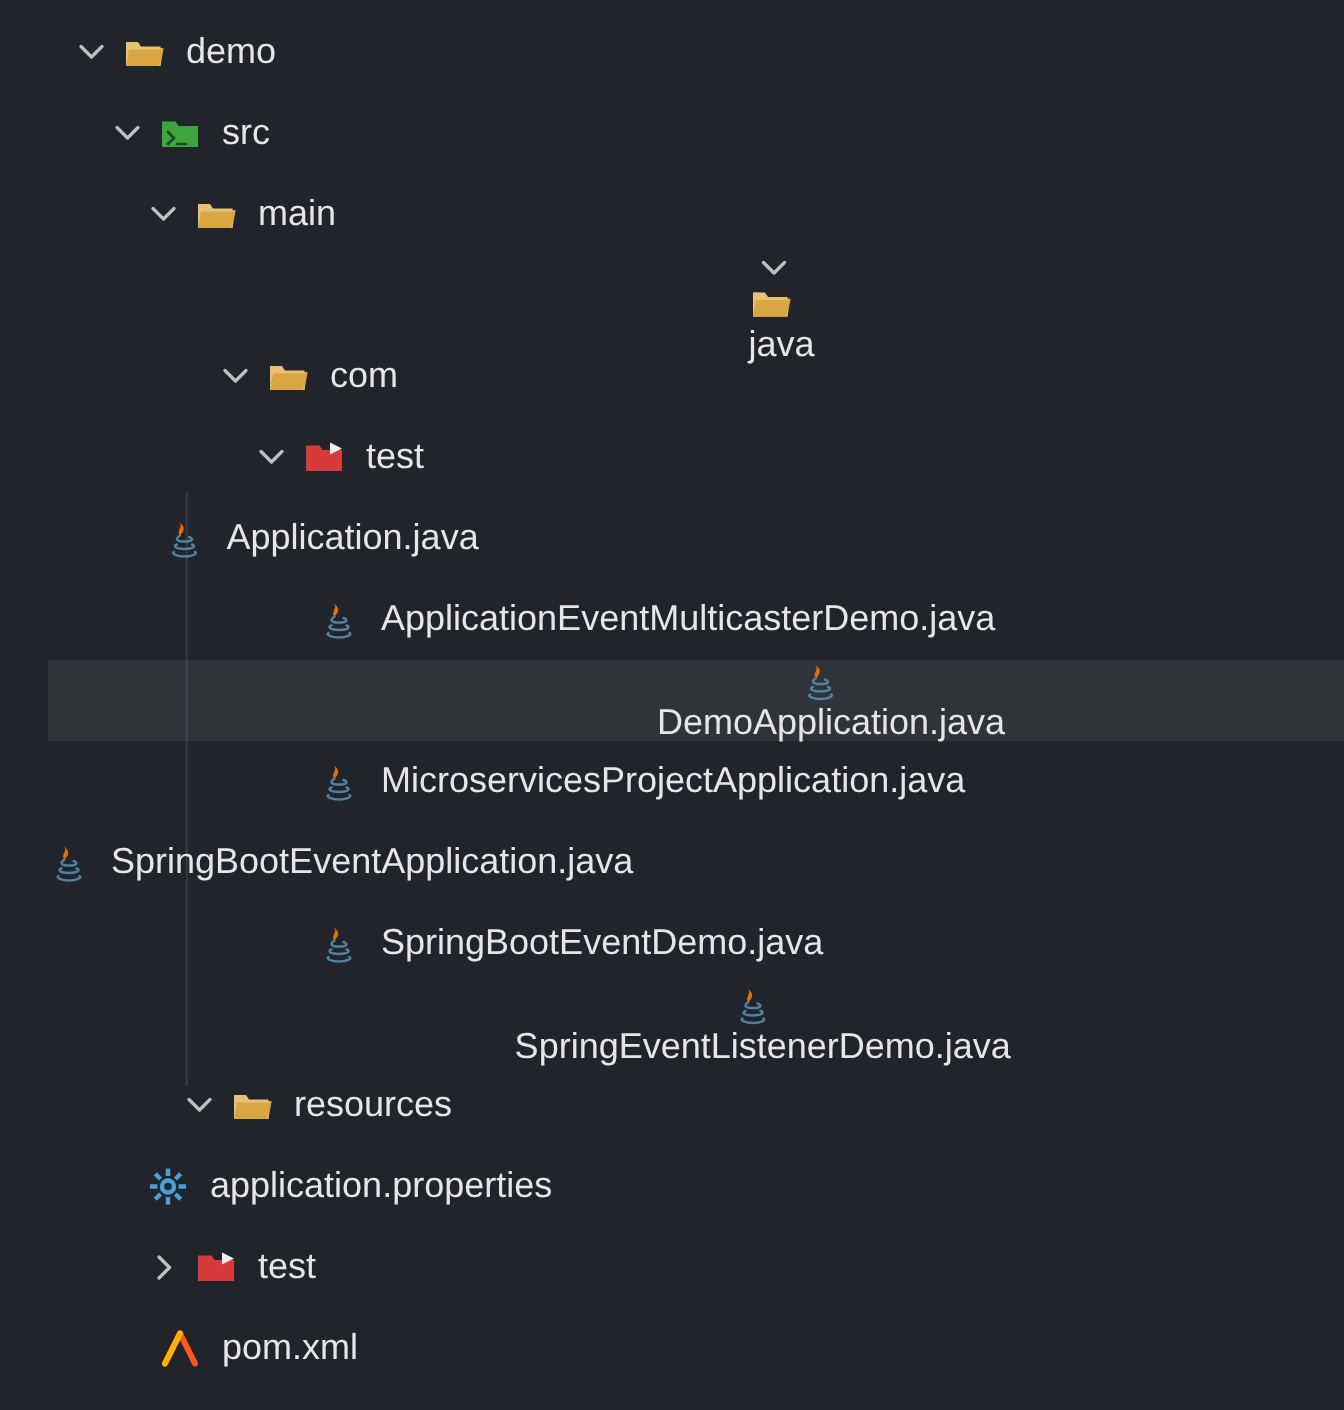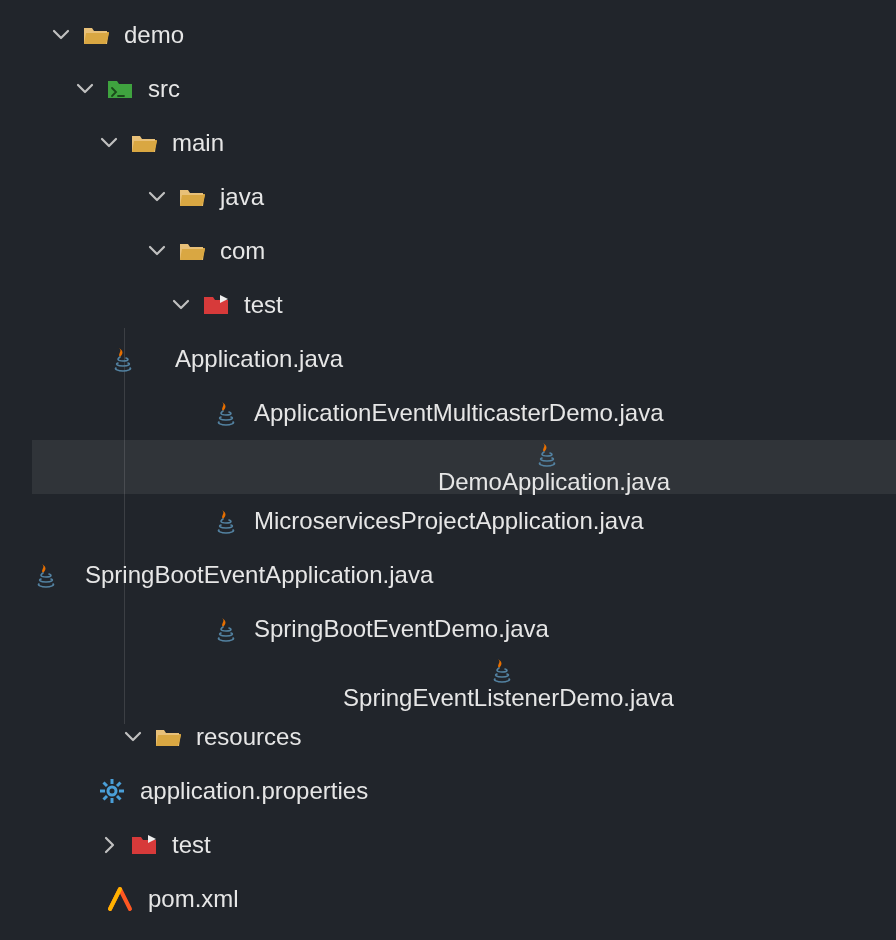--- a/index.html
+++ b/index.html
@@ -142,63 +142,63 @@
       </svg>
     </span>
   <span class="icon">
       <svg width="28" height="28">
         <use href="#folder-open"></use>
       </svg>
     </span>
   <span class="label">main</span>
 </div>
 
+<div class="tree-row" style="padding-left:114px;flex-direction:column;">
+  <span class="chevron">
+      <svg width="18" height="18">
+        <use href="#chev-down"></use>
+      </svg>
+    </span>
+  <span class="icon">
+      <svg width="28" height="28">
+        <use href="#folder-open"></use>
+      </svg>
+    </span>
+  <span class="label">java</span>
+</div>
+
 <div class="tree-row" style="padding-left:114px;">
   <span class="chevron">
       <svg width="18" height="18">
         <use href="#chev-down"></use>
       </svg>
     </span>
   <span class="icon">
       <svg width="28" height="28">
         <use href="#folder-open"></use>
       </svg>
     </span>
-  <span class="label">java</span>
-</div>
-
-<div class="tree-row" style="padding-left:114px;">
-  <span class="chevron">
-      <svg width="18" height="18">
-        <use href="#chev-down"></use>
-      </svg>
-    </span>
-  <span class="icon">
-      <svg width="28" height="28">
-        <use href="#folder-open"></use>
-      </svg>
-    </span>
   <span class="label">com</span>
 </div>
 
 <div class="tree-row" style="padding-left:138px;">
   <span class="chevron">
       <svg width="18" height="18">
         <use href="#chev-down"></use>
       </svg>
     </span>
   <span class="icon">
       <svg width="28" height="28">
         <use href="#folder-red"></use>
       </svg>
     </span>
   <span class="label">test</span>
 </div>
 
-<div class="tree-row" style="padding-left:77px;gap:24px;">
+<div class="tree-row" style="padding-left:77px;">
   <span class="icon">
       <svg width="28" height="28">
         <use href="#java-file"></use>
       </svg>
     </span>
   <span class="label">Application.java</span>
 </div>
 
 <div class="tree-row" style="padding-left:180px;">
   <span class="icon">
@@ -220,21 +220,21 @@
 
 <div class="tree-row" style="padding-left:180px;">
   <span class="icon">
       <svg width="28" height="28">
         <use href="#java-file"></use>
       </svg>
     </span>
   <span class="label">MicroservicesProjectApplication.java</span>
 </div>
 
-<div class="tree-row" style="gap:11px;">
+<div class="tree-row" style="">
   <span class="icon">
       <svg width="28" height="28">
         <use href="#java-file"></use>
       </svg>
     </span>
   <span class="label">SpringBootEventApplication.java</span>
 </div>
 
 <div class="tree-row" style="padding-left:180px;">
   <span class="icon">

